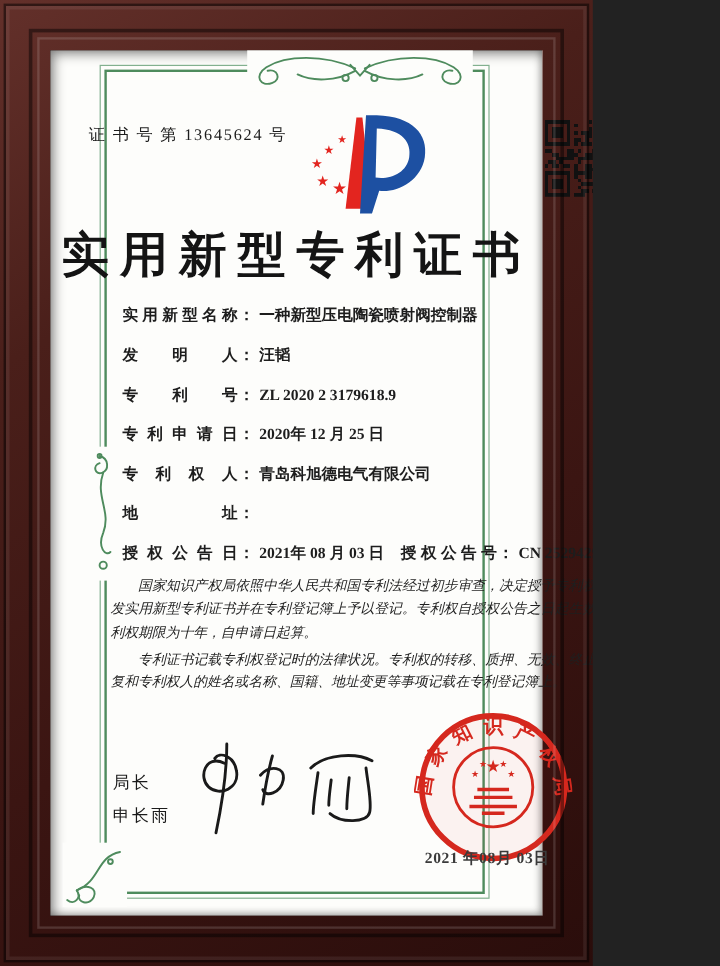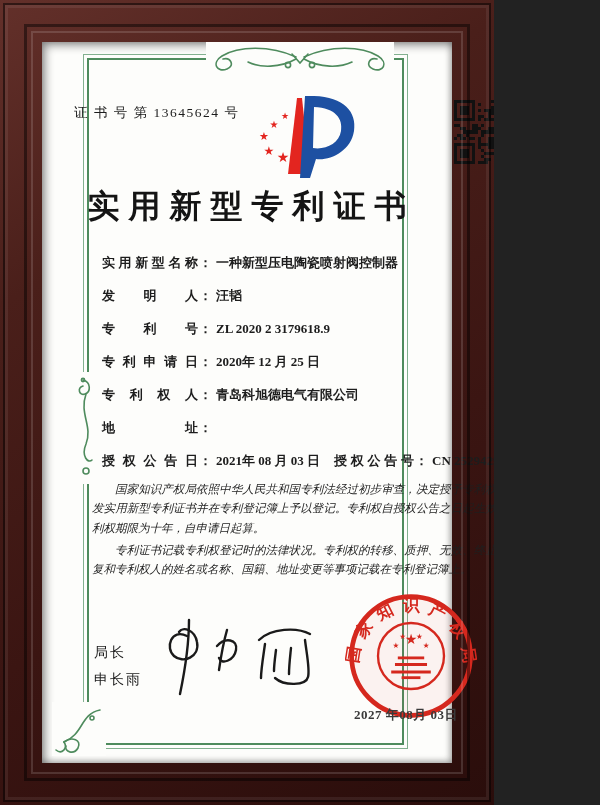--- a/index.html
+++ b/index.html
@@ -15,21 +15,21 @@
     box-shadow:inset 3px 3px 10px rgba(0,0,0,.45),inset -2px -2px 6px rgba(0,0,0,.25);}
   
   .gb-outer{position:absolute;left:41px;top:12px;right:44px;bottom:14px;border:1px solid #82b08f;}
   .gb-inner{position:absolute;left:45px;top:16px;right:48px;bottom:18px;border:2.5px solid var(--green,#4e8b5d);}
   .orn{position:absolute;}
   .orn svg{display:block;}
   
   .cert-no{position:absolute;left:32px;top:62px;font-size:13.5px;letter-spacing:1.5px;color:#1c1c1c;}
   .logo{position:absolute;left:198px;top:50px;width:124px;height:88px;}
   .qr{position:absolute;left:412px;top:58px;width:64px;height:64px;}
-  .title{position:absolute;left:0;right:0;top:143px;text-align:center;font-size:32px;
+  .title{position:absolute;left:0;right:0;top:143px;text-align:left;font-size:40px;
     font-weight:bold;letter-spacing:9px;padding-left:9px;color:#141414;}
   
   .fields{position:absolute;left:60px;top:212px;right:36px;}
   .field-row{display:flex;align-items:baseline;height:33px;font-size:13px;color:#1d1d1d;}
   .pair{display:flex;align-items:baseline;}
   .flabel{display:inline-flex;justify-content:space-between;width:96px;font-weight:700;}
   .pair2{margin-left:14px;}
   .pair2 .flabel{width:80px;}
   .fcolon{font-weight:700;margin:0 4px 0 1px;}
   .fvalue{font-weight:700;white-space:nowrap;}
@@ -505,16 +505,16 @@
         </g>
         <g stroke="var(--seal-red)" stroke-width="3" fill="none">
           <path d="M56,72 h28"></path>
           <path d="M53,79 h34"></path>
           <path d="M49,87 h42"></path>
           <path d="M60,93 h20"></path>
         </g>
       </svg>
     </div>
 
-    <div class="seal-date">2027 年08月 03日</div>
+    <div class="seal-date">2021 年08月 03日</div>
 
   </div>
 </div>
 
 </body></html>

